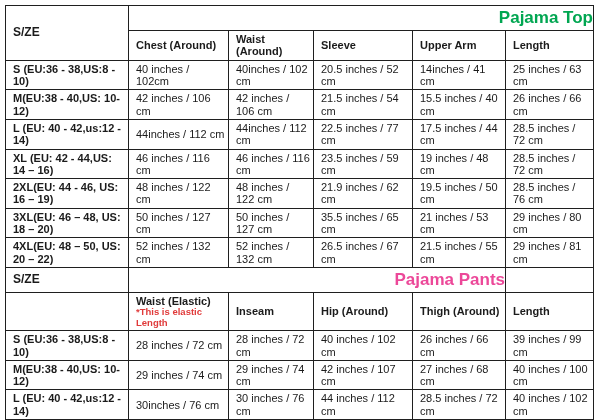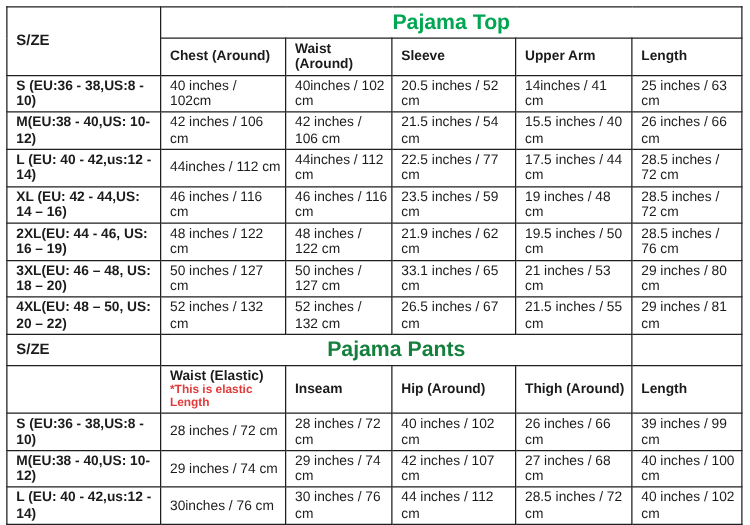--- a/index.html
+++ b/index.html
@@ -23,21 +23,21 @@
     text-align:left;
     font-weight:normal;
     word-wrap:break-word;
   }
   th.size-corner{
     text-align:left;
     font-weight:bold;
     font-size:12px;
   }
   td.section-title{
-    text-align:center;
+    text-align:right;
     font-weight:bold;
     font-size:17px;
     padding:2px 0;
     height:20px;
   }
   tr.col-head-row th{
     font-weight:bold;
     height:16px;
   }
   th.size-label{
@@ -118,38 +118,38 @@
         <td>48 inches / 122 cm</td>
         <td>48 inches / 122 cm</td>
         <td>21.9 inches / 62 cm</td>
         <td>19.5 inches / 50 cm</td>
         <td>28.5 inches / 76 cm</td>
       </tr>
       <tr class="data-row-top">
         <th class="size-label">3XL(EU: 46 – 48, US: 18 – 20)</th>
         <td>50 inches / 127 cm</td>
         <td>50 inches / 127 cm</td>
-        <td>33.1 inches / 65 cm</td>
+        <td>35.5 inches / 65 cm</td>
         <td>21 inches / 53 cm</td>
         <td>29 inches / 80 cm</td>
       </tr>
       <tr class="data-row-top">
         <th class="size-label">4XL(EU: 48 – 50, US: 20 – 22)</th>
         <td>52 inches / 132 cm</td>
         <td>52 inches / 132 cm</td>
         <td>26.5 inches / 67 cm</td>
         <td>21.5 inches / 55 cm</td>
         <td>29 inches / 81 cm</td>
       </tr>
     </tbody>
 
   <tbody>
     <tr>
       <th class="size-corner">S/ZE</th>
-      <td class="section-title" colspan="4" style="color: #15803d;">Pajama Pants</td>
+      <td class="section-title" colspan="4" style="color: #ec4899;">Pajama Pants</td>
       <td class="empty-cell"></td>
     </tr>
     <tr class="col-head-row">
       <td class="empty-cell"></td>
       <th>
         <span>Waist (Elastic)</span>
         <span class="note" style="color: rgb(224, 58, 58);">*This is elastic Length</span>
       </th>
       <th>Inseam</th>
       <th>Hip (Around)</th>

